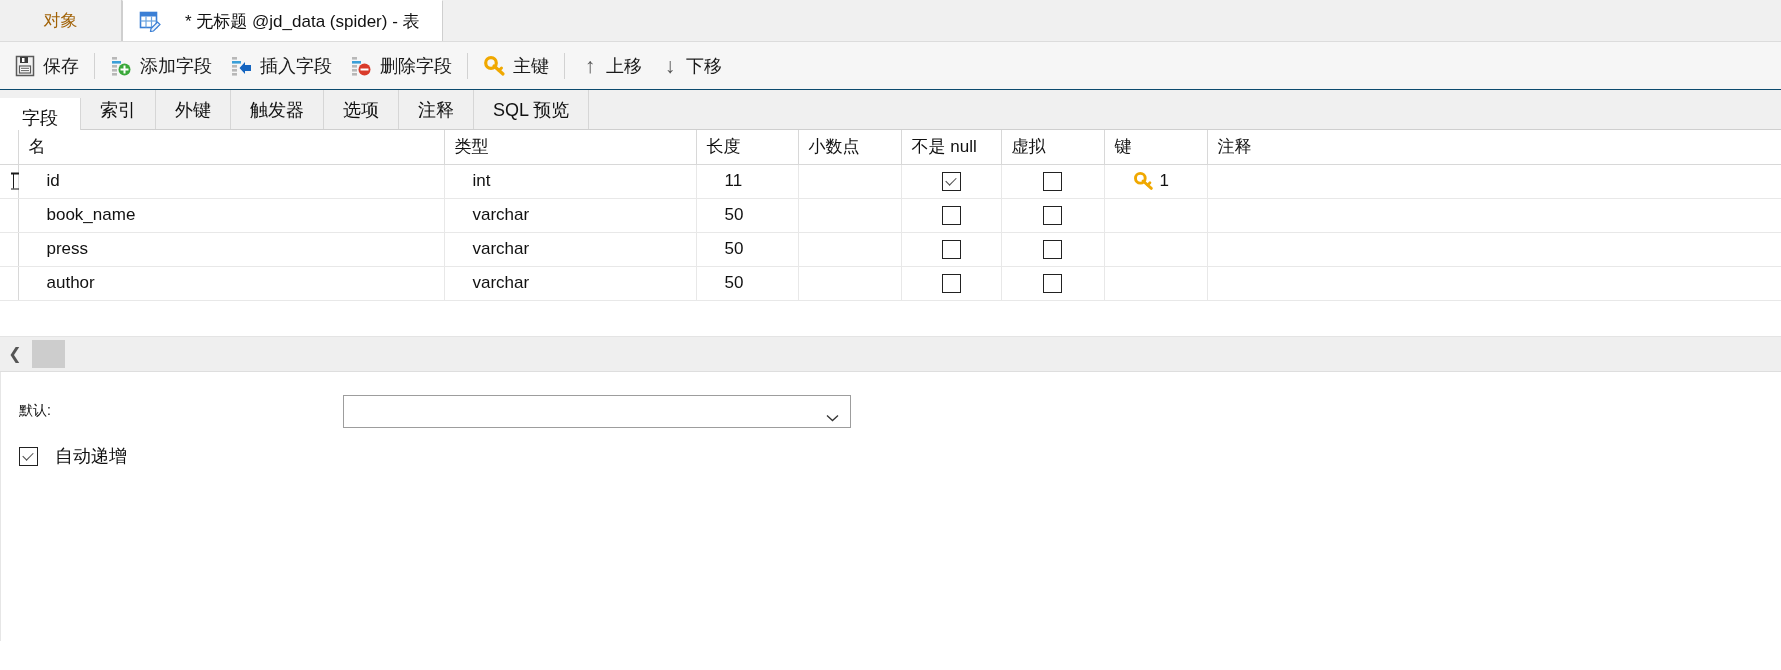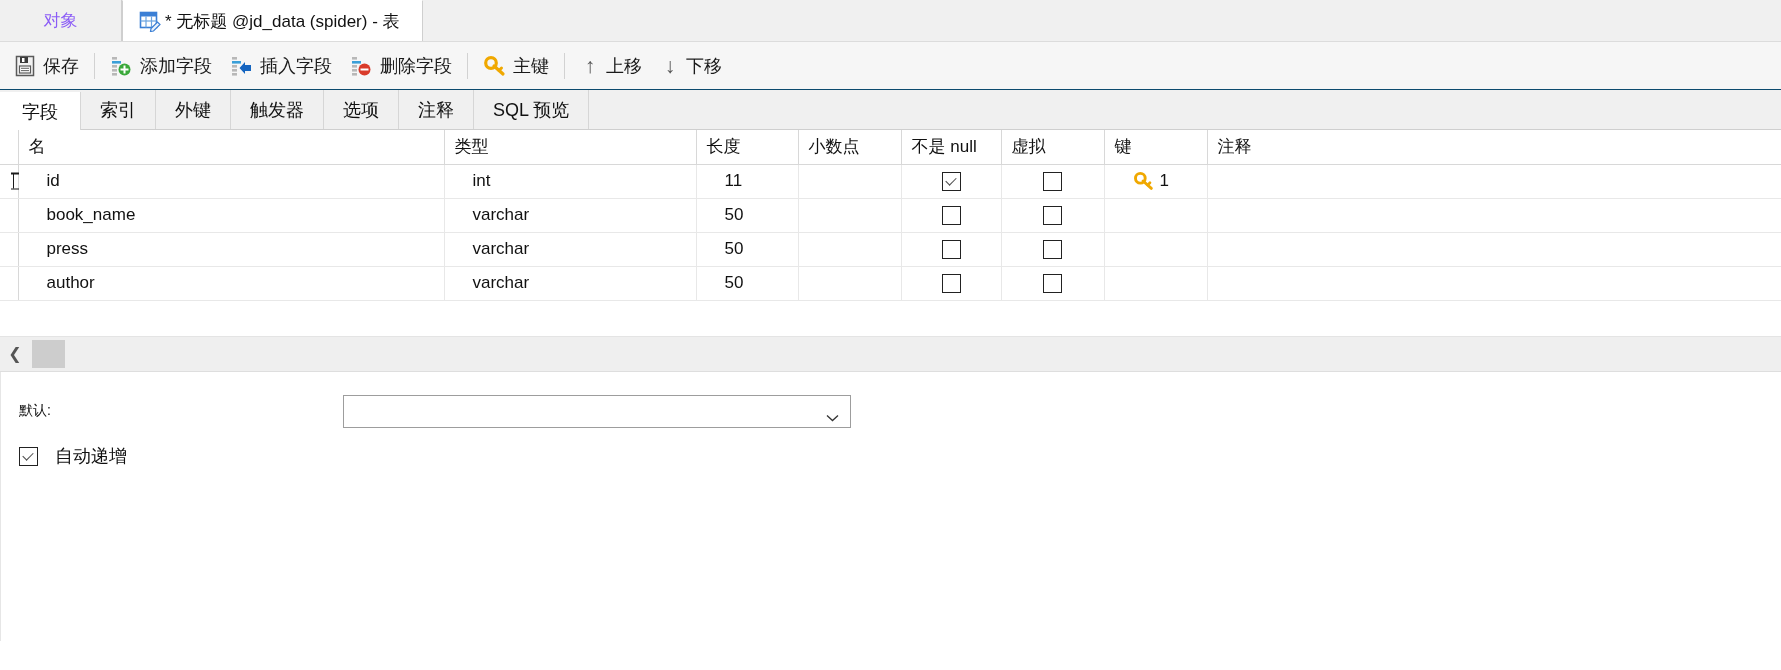--- a/index.html
+++ b/index.html
@@ -29,34 +29,34 @@
   .win-tab {
     height: 41px;
     display: flex;
     align-items: center;
     padding: 0 20px;
     box-sizing: border-box;
     font-size: 17px;
     white-space: nowrap;
   }
   .win-tab.inactive {
-    color: #8b5cf6;
+    color: #a16207;
     background: #f0f0f0;
     border-right: 1px solid #cfcfcf;
     justify-content: center;
     min-width: 122px;
   }
   .win-tab.active {
     background: #ffffff;
     color: #111111;
     border-left: 1px solid #cfcfcf;
     border-right: 1px solid #cfcfcf;
     border-top: 1px solid #ffffff;
     position: relative;
-    gap: 4px;
+    gap: 24px;
     padding: 0 22px 0 16px;
   }
   .tabrest {
     flex: 1;
     height: 41px;
     background: #f0f0f0;
   }
   .tab-table-icon {
     width: 22px;
     height: 22px;
@@ -123,21 +123,21 @@
     color: #111;
     border-right: 1px solid #d6d6d6;
     box-sizing: border-box;
     white-space: nowrap;
     cursor: default;
   }
   .sec-tab.active {
     background: #ffffff;
     border-bottom: 1px solid #ffffff;
     position: relative;
-    top: 2px;
+    top: 8px;
     margin-bottom: -1px;
   }
 
   
   .grid-wrap {
     background: #ffffff;
     height: 206px;
     position: relative;
     overflow: hidden;
   }

